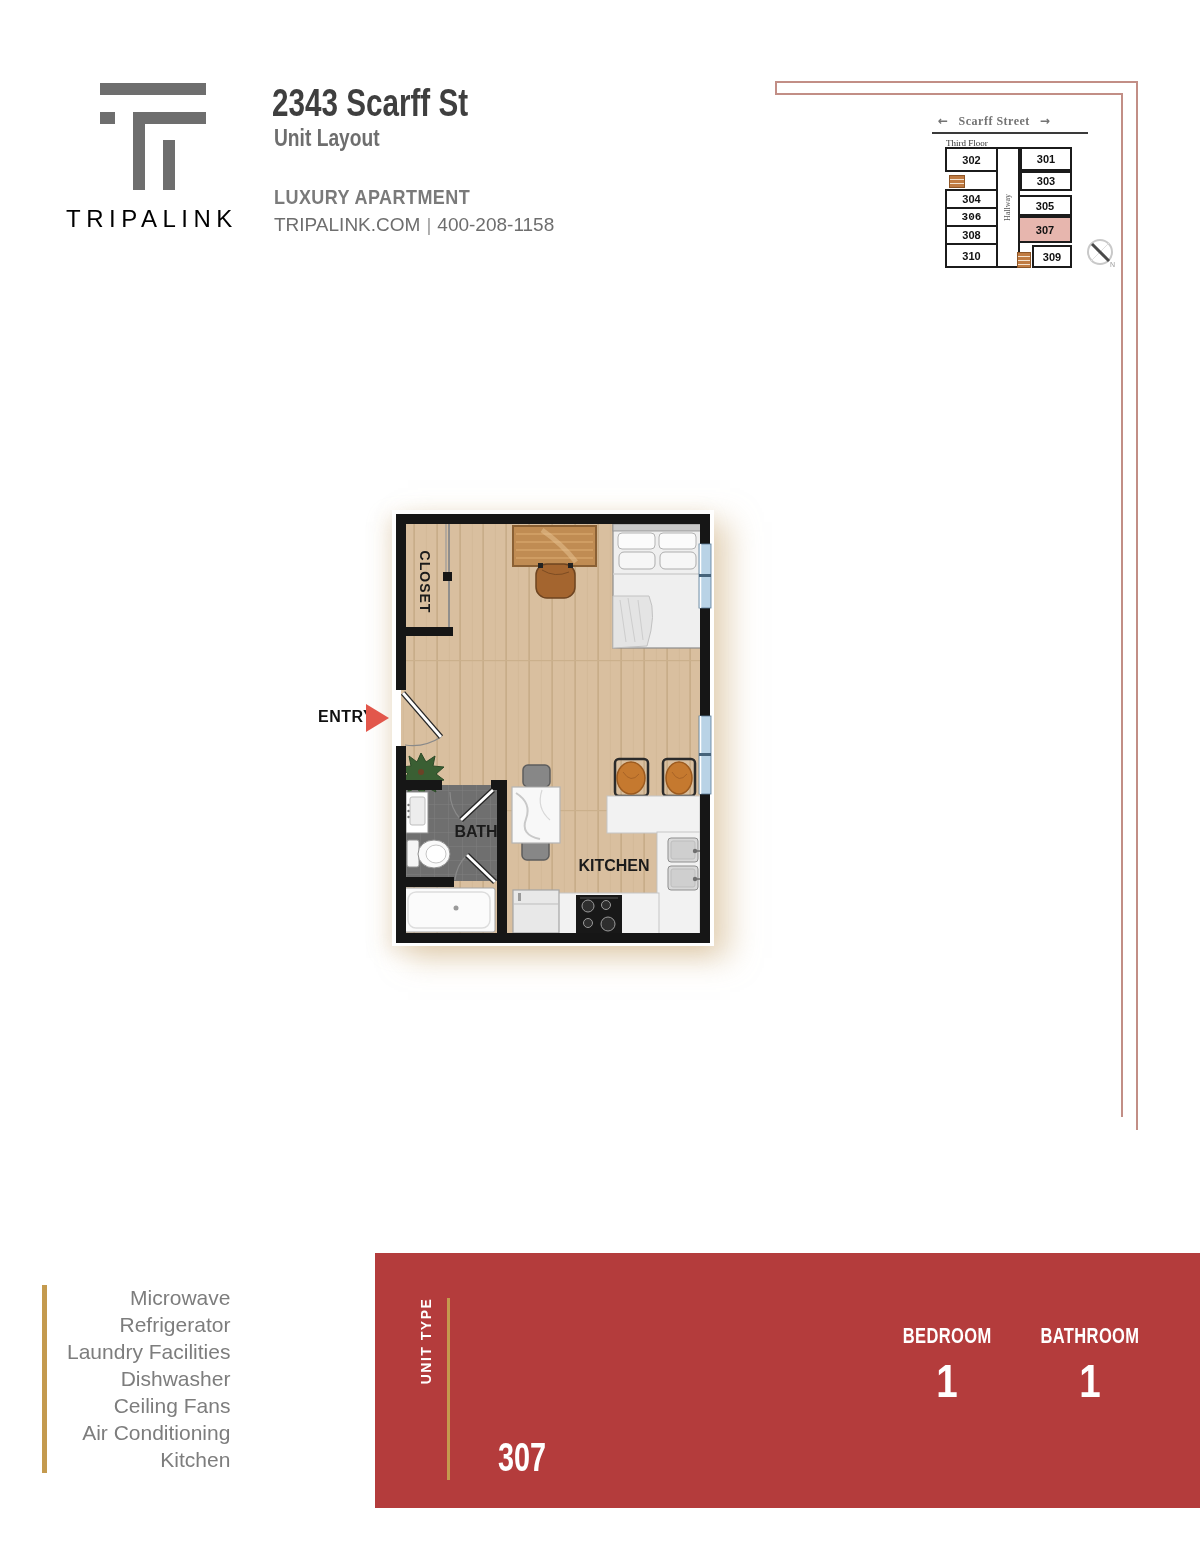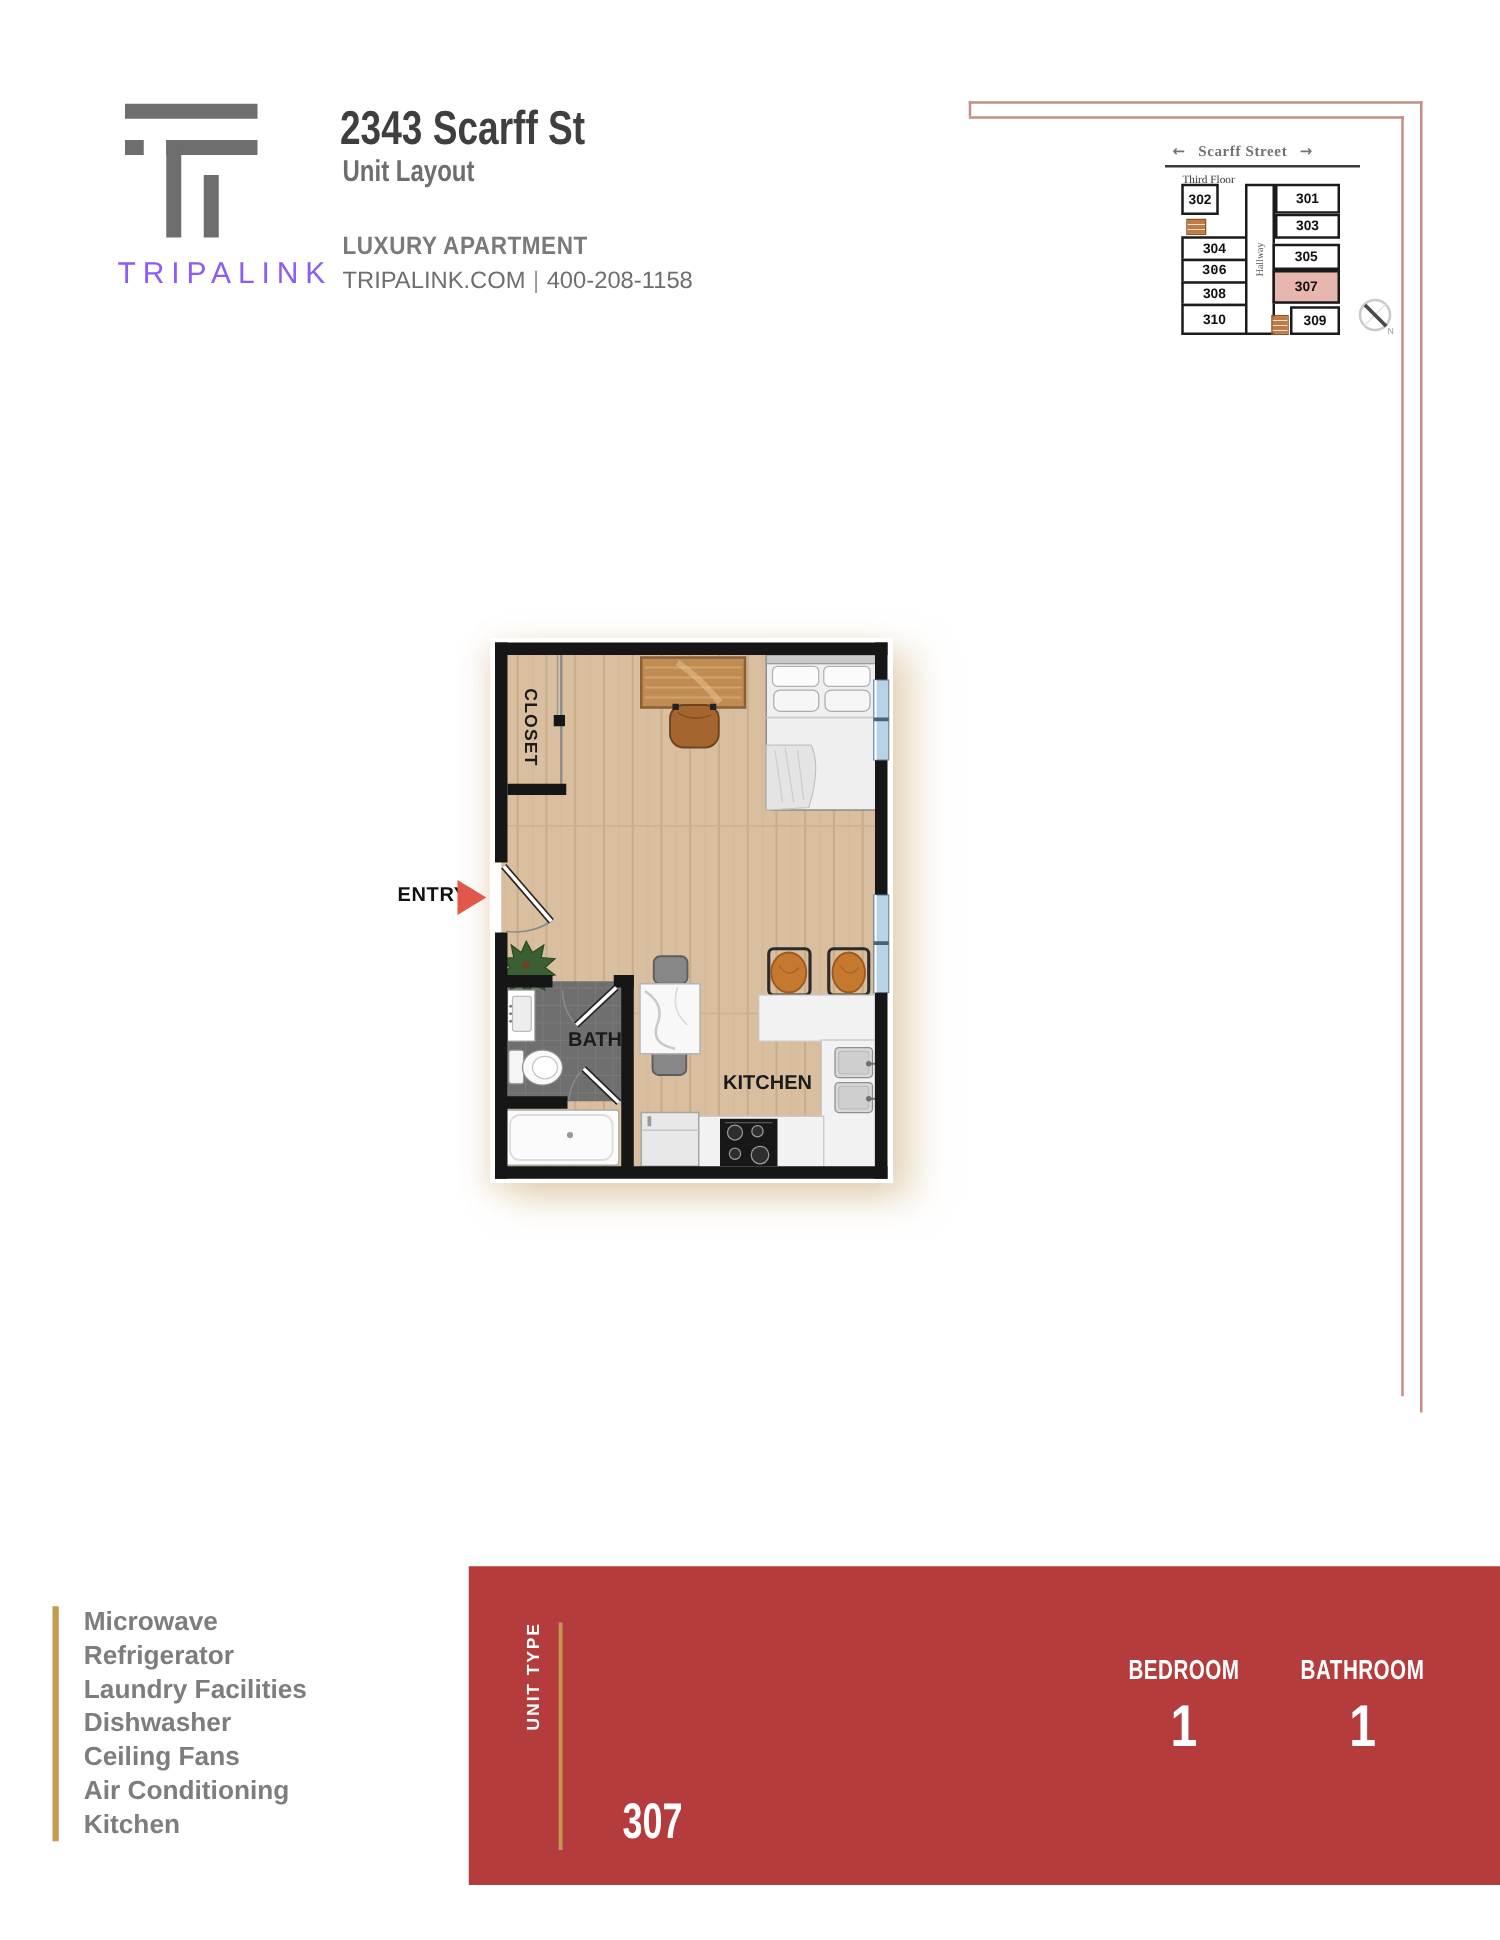--- a/index.html
+++ b/index.html
@@ -1,22 +1,22 @@
 <!DOCTYPE html>
 <html><head>
 <meta charset="utf-8">
 <style>
   html,body{margin:0;padding:0;background:#e8e8e8;}
   .page{position:relative;width:1200px;height:1552px;background:#ffffff;overflow:hidden;
         font-family:"Liberation Sans",sans-serif;margin:0 auto;}
 
   
   .logo-bar{position:absolute;background:#6e6e6e;}
-  .wordmark{position:absolute;left:66px;top:205px;font-size:24px;color:#8b5cf6;
-            letter-spacing:5.5px;font-weight:400;margin-left:28px;}
+  .wordmark{position:absolute;left:66px;top:205px;font-size:24px;color:#000000;
+            letter-spacing:5.5px;font-weight:400;}
   .addr{position:absolute;left:272px;top:82px;font-size:38px;font-weight:bold;color:#3f3f3f;
         transform:scaleX(.78);transform-origin:left top;white-space:nowrap;}
   .sub{position:absolute;left:274px;top:124px;font-size:24px;font-weight:bold;color:#6e6e6e;
        transform:scaleX(.8);transform-origin:left top;white-space:nowrap;}
   .tagline{position:absolute;left:274px;top:186px;font-size:20px;font-weight:bold;color:#7a7a7a;
        transform:scaleX(.9);transform-origin:left top;letter-spacing:.5px;white-space:nowrap;}
   .contact{position:absolute;left:274px;top:214px;font-size:19px;color:#6e6e6e;white-space:nowrap;}
   .contact .sep{color:#9a9a9a;padding:0 6px;}
 
   
@@ -47,21 +47,21 @@
         box-shadow:16px 12px 28px rgba(210,180,135,.55), -6px 6px 18px rgba(210,180,135,.3);}
   .entrylbl{position:absolute;left:318px;top:708px;font-size:16px;font-weight:bold;color:#111;
             letter-spacing:.5px;}
   .entry-arrow{position:absolute;left:366px;top:704px;width:0;height:0;
                border-left:23px solid #e2574b;border-top:14px solid transparent;
                border-bottom:14px solid transparent;}
 
   
   .goldbar{position:absolute;left:42px;top:1285px;width:5px;height:188px;background:#c49a4e;}
   .amenities{position:absolute;left:67px;top:1284px;list-style:none;margin:0;padding:0;}
-  .amenities li{font-size:21px;font-weight:bold;color:#7d7d7d;line-height:27px;}
+  .amenities li{font-size:21px;font-weight:normal;color:#7d7d7d;line-height:27px;text-align:right;}
 
   
   .banner{position:absolute;left:375px;top:1253px;width:825px;height:255px;background:#b43c3c;color:#fff;}
   .unittype{position:absolute;left:-4px;top:80px;width:110px;height:16px;line-height:16px;
             text-align:center;font-size:14px;font-weight:bold;letter-spacing:1.5px;
             transform:rotate(-90deg);}
   .goldline{position:absolute;left:72px;top:45px;width:3px;height:182px;background:#c49a4e;}
   .bigtype{position:absolute;left:125px;top:46px;font-size:112px;line-height:84px;font-weight:bold;}
   .bigtype span{display:inline-block;transform:scaleX(.65);transform-origin:left top;}
   .stat{position:absolute;width:160px;text-align:center;}
@@ -99,21 +99,21 @@
   <div class="accent" style="left:775px;top:93px;width:346px;height:1022px;border-top-width:2px;border-right-width:2px;"></div>
   <div class="accent" style="left:775px;top:81px;width:2px;height:12px;border-left-width:2px;"></div>
 
   <div class="minimap">
     <div class="street">
       <span class="arr">←</span><span>Scarff Street</span><span class="arr">→</span>
     </div>
     <div class="streetline"></div>
     <div class="floorlbl">Third Floor</div>
 
-    <div class="mroom" style="left:17px;top:35px;width:30px;height:25px;">302</div>
+    <div class="mroom" style="left:17px;top:35px;width:53px;height:25px;">302</div>
     <div class="stairs" style="left:21px;top:63px;width:16px;height:13px;"></div>
     <div class="mroom" style="left:17px;top:77px;width:53px;height:20px;">304</div>
     <div class="mroom" style="left:17px;top:95px;width:53px;height:20px;font-family:Liberation Mono, monospace;">306</div>
     <div class="mroom" style="left:17px;top:113px;width:53px;height:20px;">308</div>
     <div class="mroom" style="left:17px;top:131px;width:53px;height:25px;">310</div>
 
     <div class="hallway" style="left:68px;top:35px;width:24px;height:121px;">
       <span>Hallway</span>
     </div>
 

